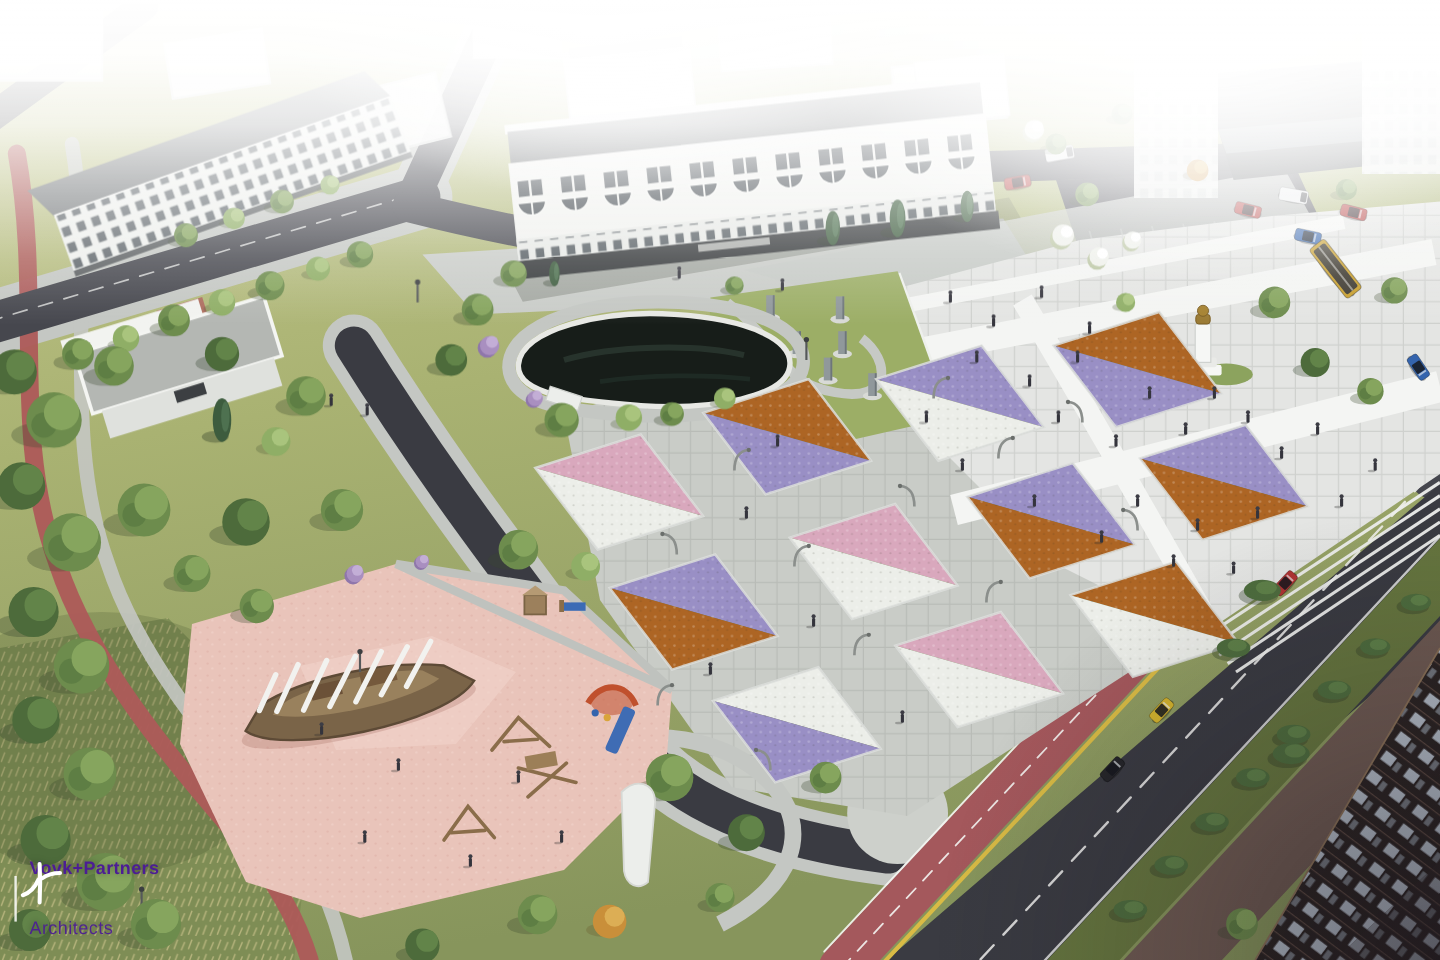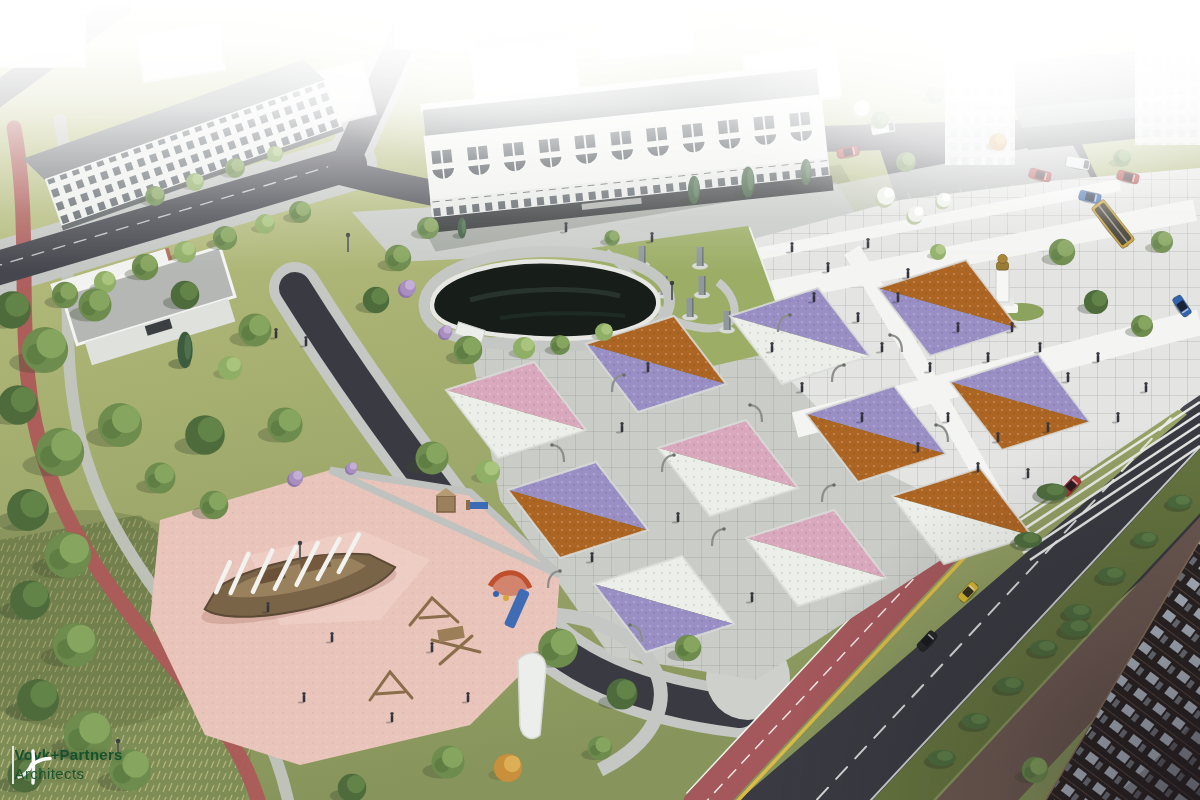--- a/index.html
+++ b/index.html
@@ -4,25 +4,25 @@
 <style>
   html,body{margin:0;padding:0;background:#222;}
   .stage{position:relative;width:1200px;height:800px;overflow:hidden;background:#aab273;
          font-family:"Liberation Sans",sans-serif;}
   svg{position:absolute;inset:0;display:block;}
   
   .asph{fill:none;stroke:var(--asphalt);}
   .asphd{fill:none;stroke:var(--asphalt-dark);}
   .walk{fill:none;stroke:var(--paver);}
   .wl{fill:none;stroke:#f4f5f2;}
-  .watermark{position:absolute;left:12px;bottom:16px;display:flex;align-items:center;gap:1px;
-             color:#14532d;text-shadow:0 0 6px rgba(0,0,0,.35);}
+  .watermark{position:absolute;left:12px;bottom:16px;display:flex;align-items:center;gap:11px;
+             color:#4c1d95;text-shadow:0 0 6px rgba(0,0,0,.35);}
   .wm-divider{width:1.5px;height:38px;background:rgba(255,255,255,.85);}
   .wm-line1{font-size:15px;font-weight:600;letter-spacing:.3px;line-height:1.25;}
-  .wm-line2{font-size:15px;font-weight:400;letter-spacing:.4px;opacity:.95;line-height:1.25;}
+  .wm-line2{font-size:15px;font-weight:400;letter-spacing:.4px;opacity:.95;line-height:1.25;margin-top:32px;}
 </style>
 </head>
 <body>
 
 <div class="stage" role="img" aria-label="Aerial architectural rendering of a city square: civic building, flower parterre, memorial plaza with monument, pond and children playground">
 
 <svg viewBox="0 0 1200 800" width="1200" height="800">
   <defs>
     <linearGradient id="gGrass" x1="0" y1="0" x2="0.25" y2="1">
       <stop offset="0" stop-color="#c6c98f"></stop>

